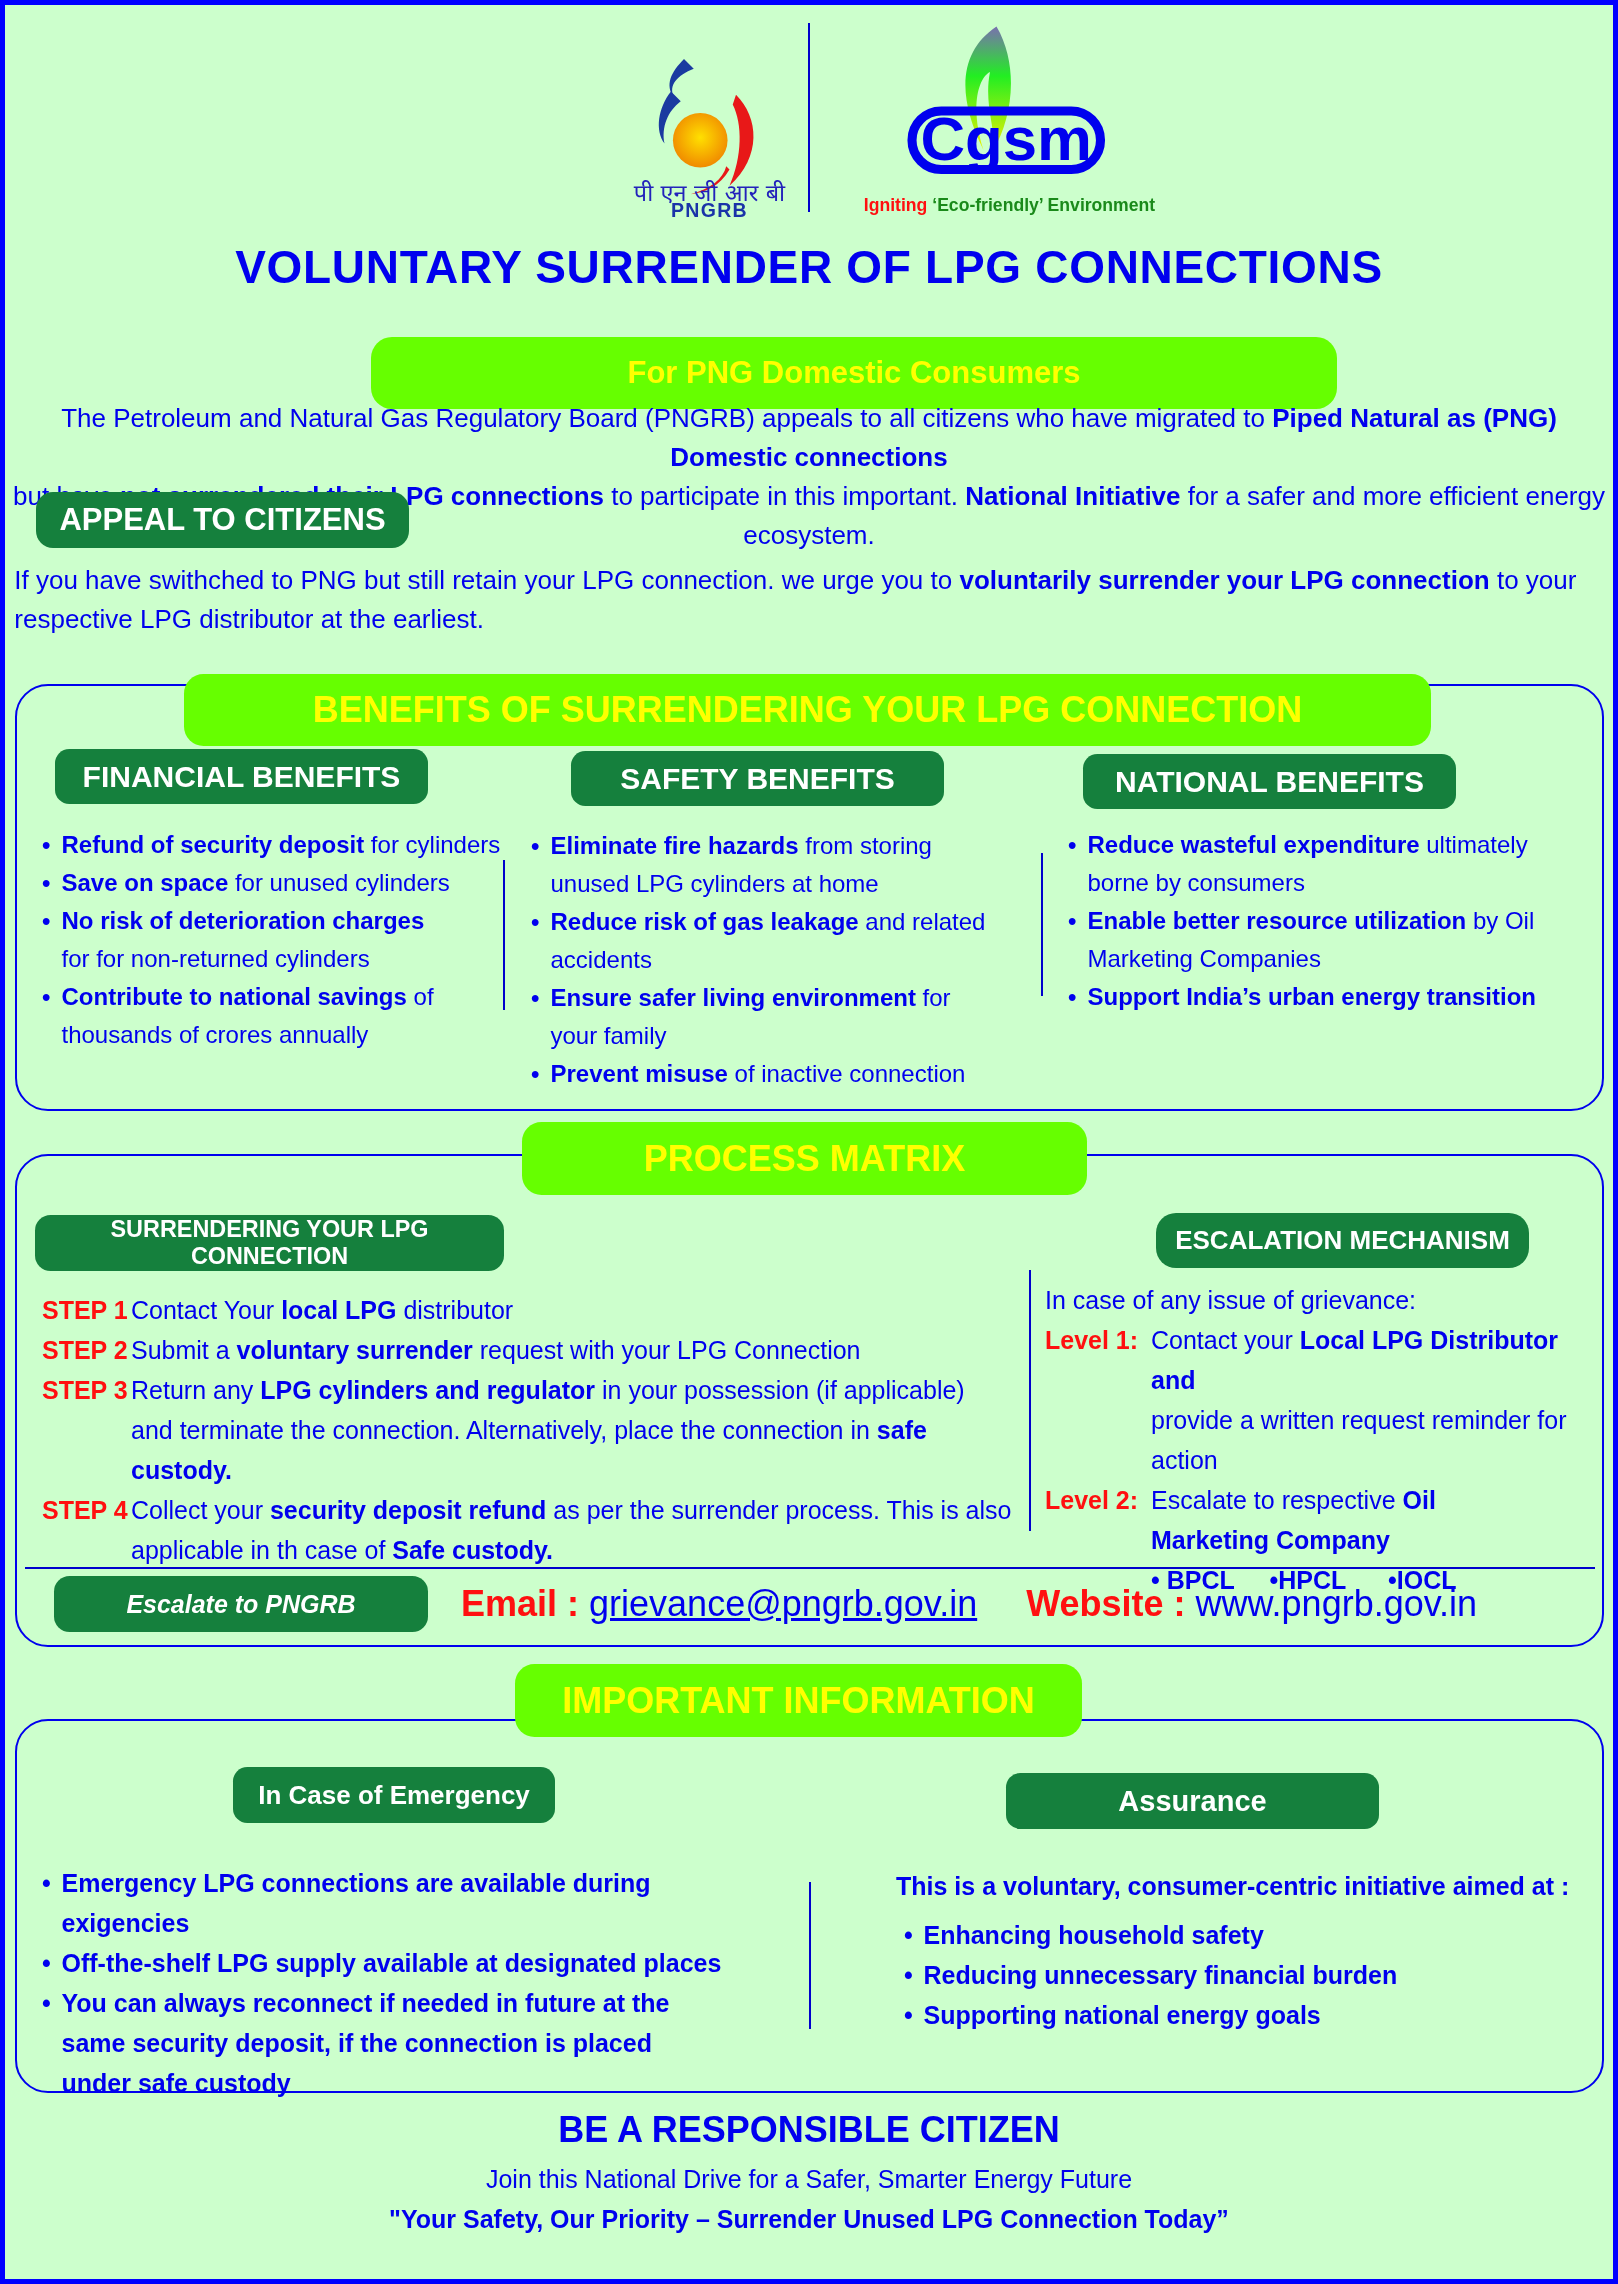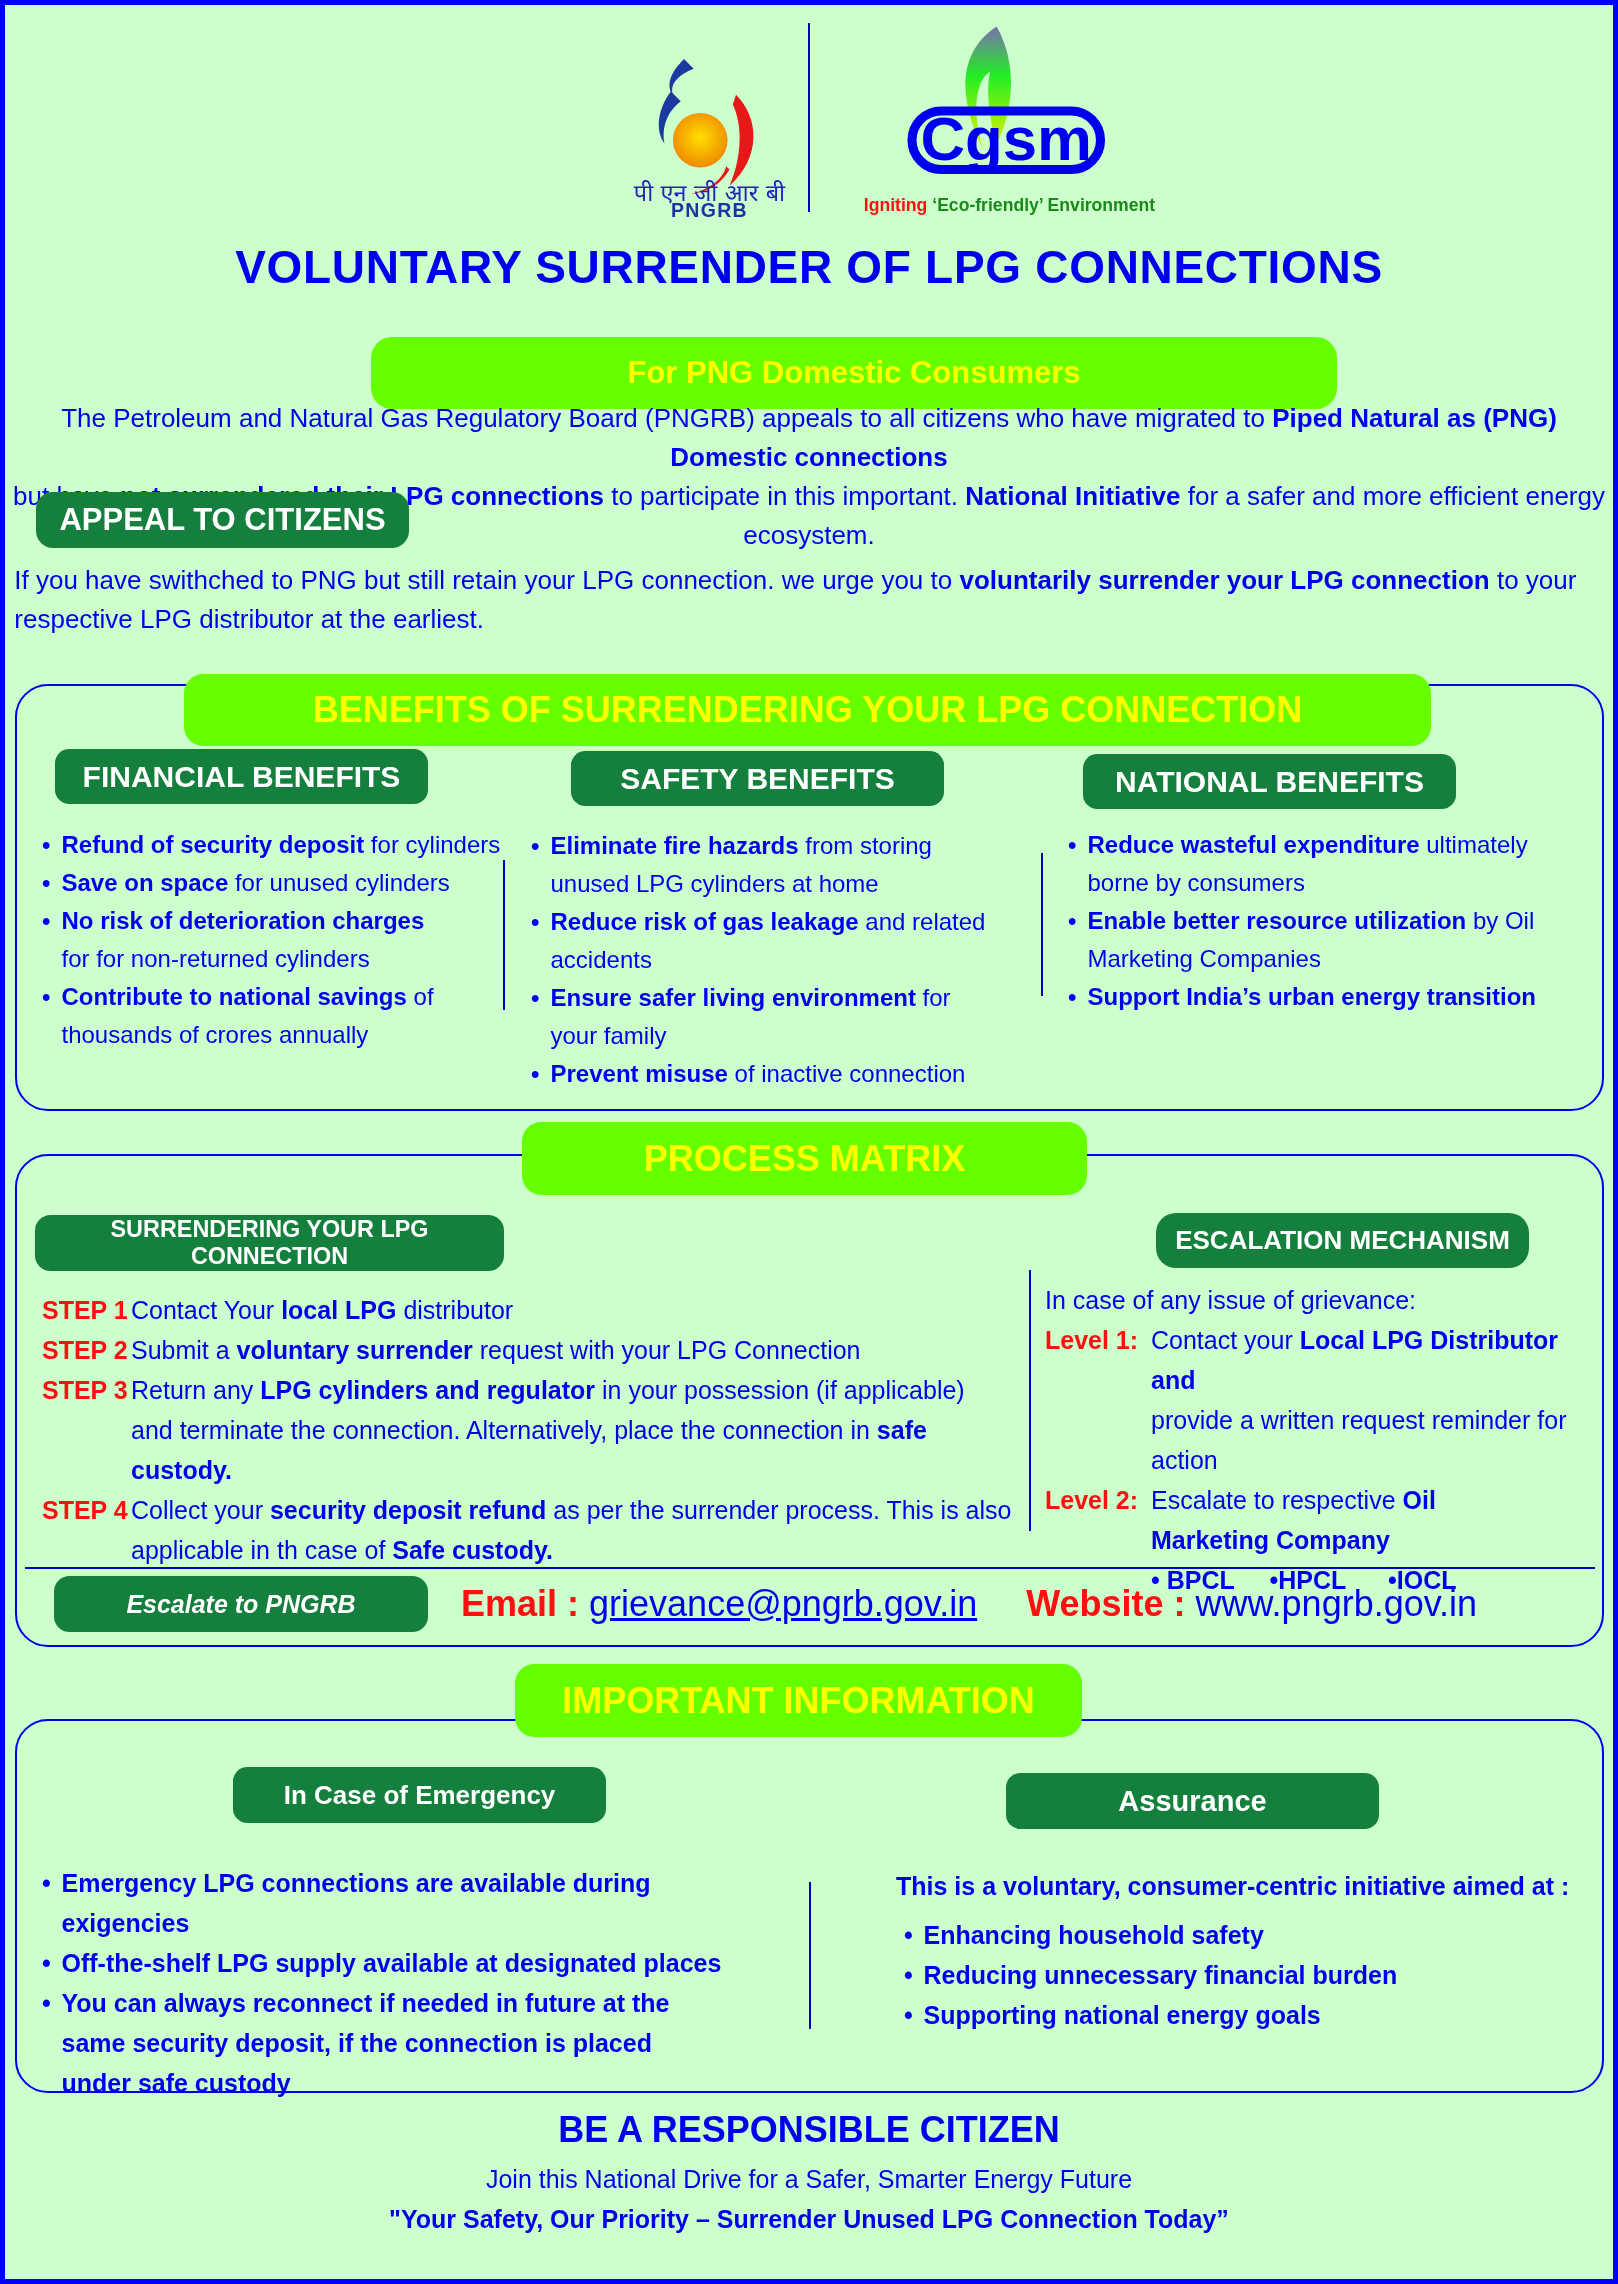--- a/index.html
+++ b/index.html
@@ -83,21 +83,21 @@
   .lvl-label { width: 106px; flex: none; font-weight: bold; color: #ff1010; }
   .hline { left: 25px; top: 1567px; width: 1570px; height: 2px; background: #0000cc; }
   .escpngrb-pill { left: 54px; top: 1576px; width: 374px; height: 56px; font-size: 25px; border-radius: 15.6px; font-style: italic; }
   .contact { left: 461px; top: 1583px; width: 1107px; font-size: 36px; white-space: nowrap; }
   .contact .lbl { color: #ff1010; font-weight: bold; }
   .contact a { color: #0000ee; text-decoration: underline; }
 
   
   .info-box { left: 15px; top: 1719px; width: 1589px; height: 374px; }
   .info-pill { left: 515px; top: 1664px; width: 567px; height: 73px; font-size: 36px; border-radius: 19.5px; }
-  .emerg-pill { left: 233px; top: 1767px; width: 373px; height: 56px; font-size: 26px; border-radius: 14.3px; }
+  .emerg-pill { left: 233px; top: 1767px; width: 322px; height: 56px; font-size: 26px; border-radius: 14.3px; }
   .assur-pill { left: 1006px; top: 1773px; width: 373px; height: 56px; font-size: 29px; border-radius: 14.3px; }
   .emerg-list { left: 42px; top: 1863px; width: 716px; font-weight: bold; font-size: 25px; line-height: 40px; }
   .vd4 { left: 809px; top: 1882px; height: 147px; }
   .assur-intro { left: 896px; top: 1866px; width: 684px; font-size: 25px; font-weight: bold; line-height: 40px; }
   .assur-list { left: 904px; top: 1915px; width: 651px; font-weight: bold; font-size: 25px; line-height: 40px; }
 
   
   .footer-title { left: 0; top: 2109px; width: 1618px; text-align: center; font-size: 36px; font-weight: bold; }
   .footer-sub { left: 0; top: 2165px; width: 1618px; text-align: center; font-size: 25px; }
   .footer-quote { left: 0; top: 2205px; width: 1618px; text-align: center; font-size: 25px; font-weight: bold; }

